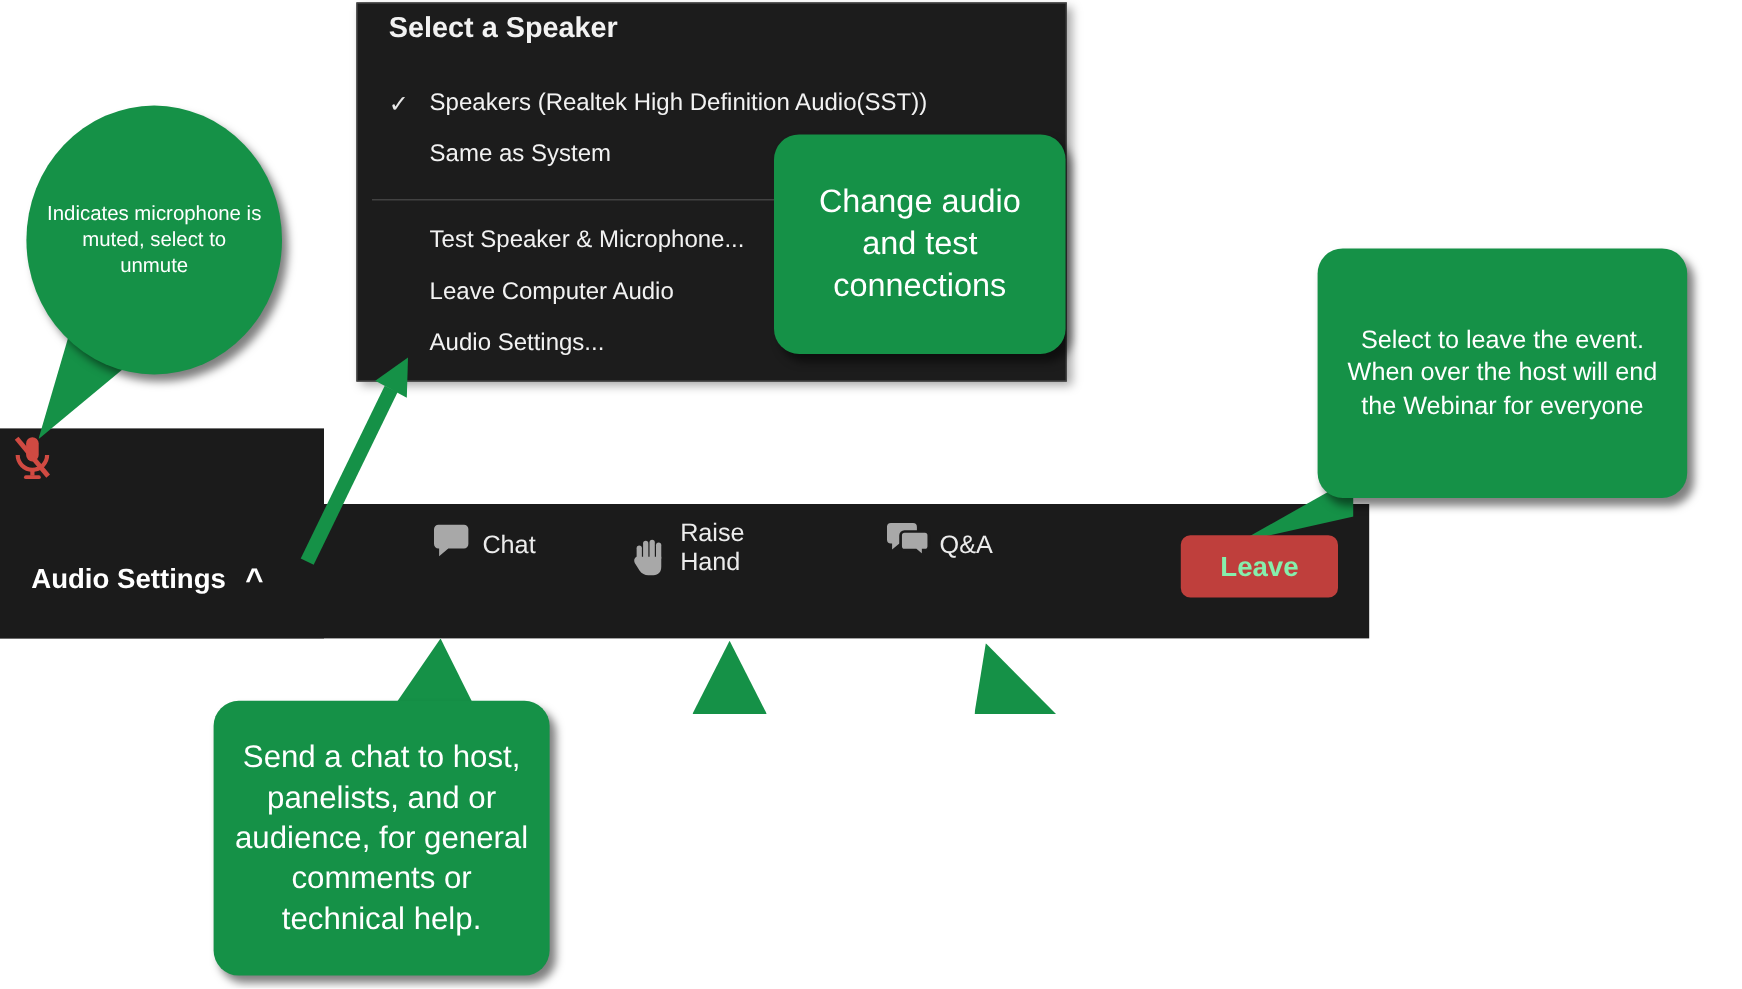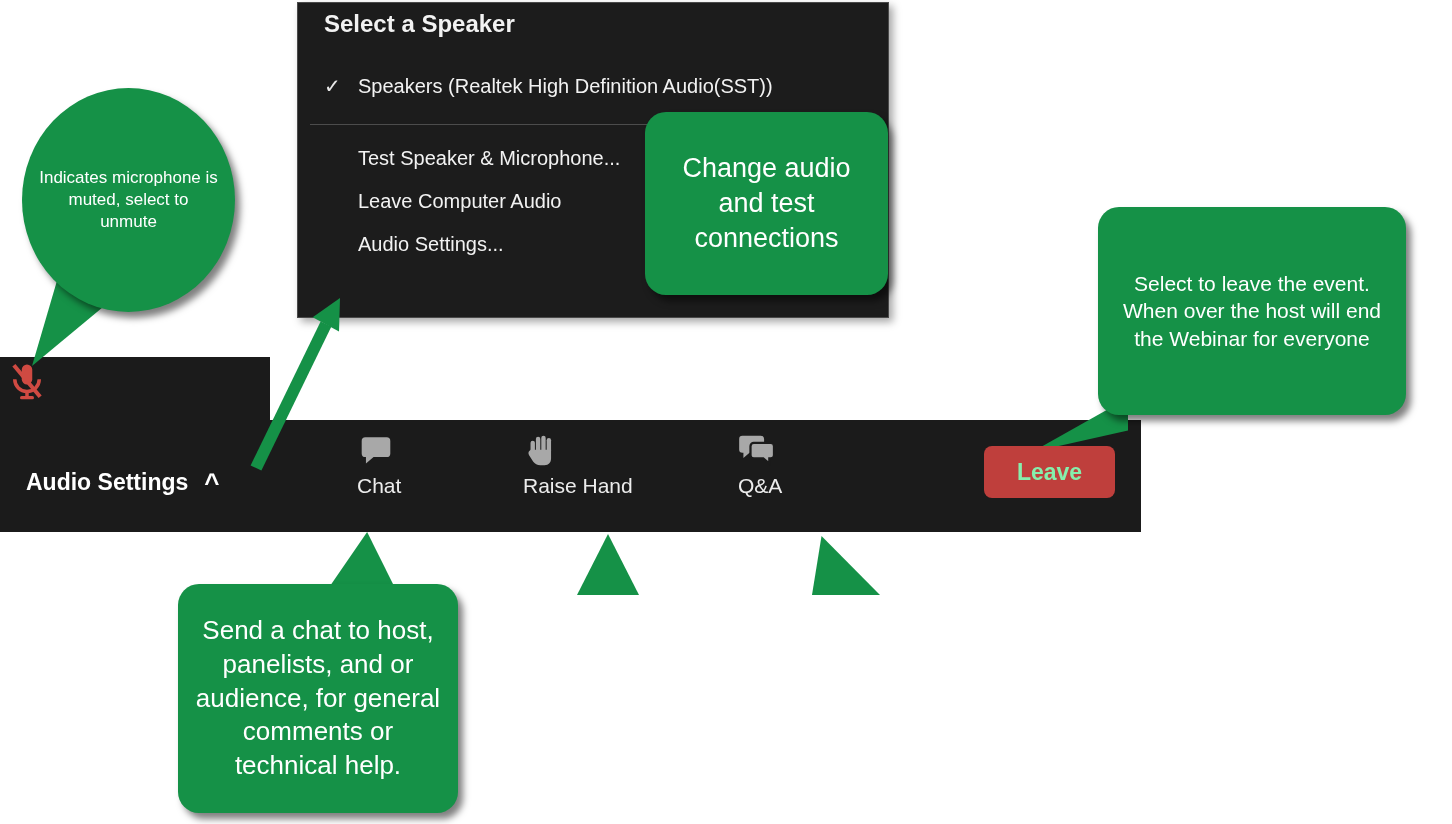--- a/index.html
+++ b/index.html
@@ -21,21 +21,21 @@
   
   .toolbar-left { position:absolute; left:0; top:357px; width:270px; height:175px; background:#1b1b1b; z-index:1; }
   .toolbar-main { position:absolute; left:0; top:420px; width:1141px; height:112px; background:#1b1b1b; z-index:1; }
   .mic-muted { position:absolute; left:6px; top:360px; width:42px; height:42px; z-index:2; }
   .audio-settings {
     position:absolute; left:26px; top:458px; height:38px; z-index:2;
     display:flex; align-items:flex-end; gap:16px; color:#ffffff; font-size:23px; font-weight:bold;
   }
   .audio-settings .chev { font-size:26px; font-weight:bold; transform:translateY(3px); }
   .tool-btn {
-    position:absolute; z-index:2; display:flex; flex-direction:column; align-items:flex-start; gap:7px;
+    position:absolute; z-index:2; display:flex; flex-direction:row; align-items:flex-end; gap:7px;
     color:#ececec; font-size:21px;
   }
   .tool-btn .tool-icon { width:38px; height:34px; }
   .leave-btn {
     position:absolute; left:984px; top:446px; width:131px; height:52px; z-index:6;
     background:#bf3f3c; border-radius:8px; color:#86efac; font-weight:bold; font-size:23px;
     display:flex; align-items:center; justify-content:center;
   }
 
   
@@ -72,20 +72,24 @@
 </head>
 <body>
 
 <div class="stage">
 
   <div class="menu">
     <div class="menu-title">Select a Speaker</div>
     <div class="menu-item">
       <span class="check">✓</span>
       <span>Speakers (Realtek High Definition Audio(SST))</span>
+    </div>
+    <div class="menu-item">
+      <span class="check"></span>
+      <span>Same as System</span>
     </div>
     <div class="menu-divider"></div>
     <div class="menu-item action">
       <span class="check"></span>
       <span>Test Speaker &amp; Microphone...</span>
     </div>
     <div class="menu-item action">
       <span class="check"></span>
       <span>Leave Computer Audio</span>
     </div>

